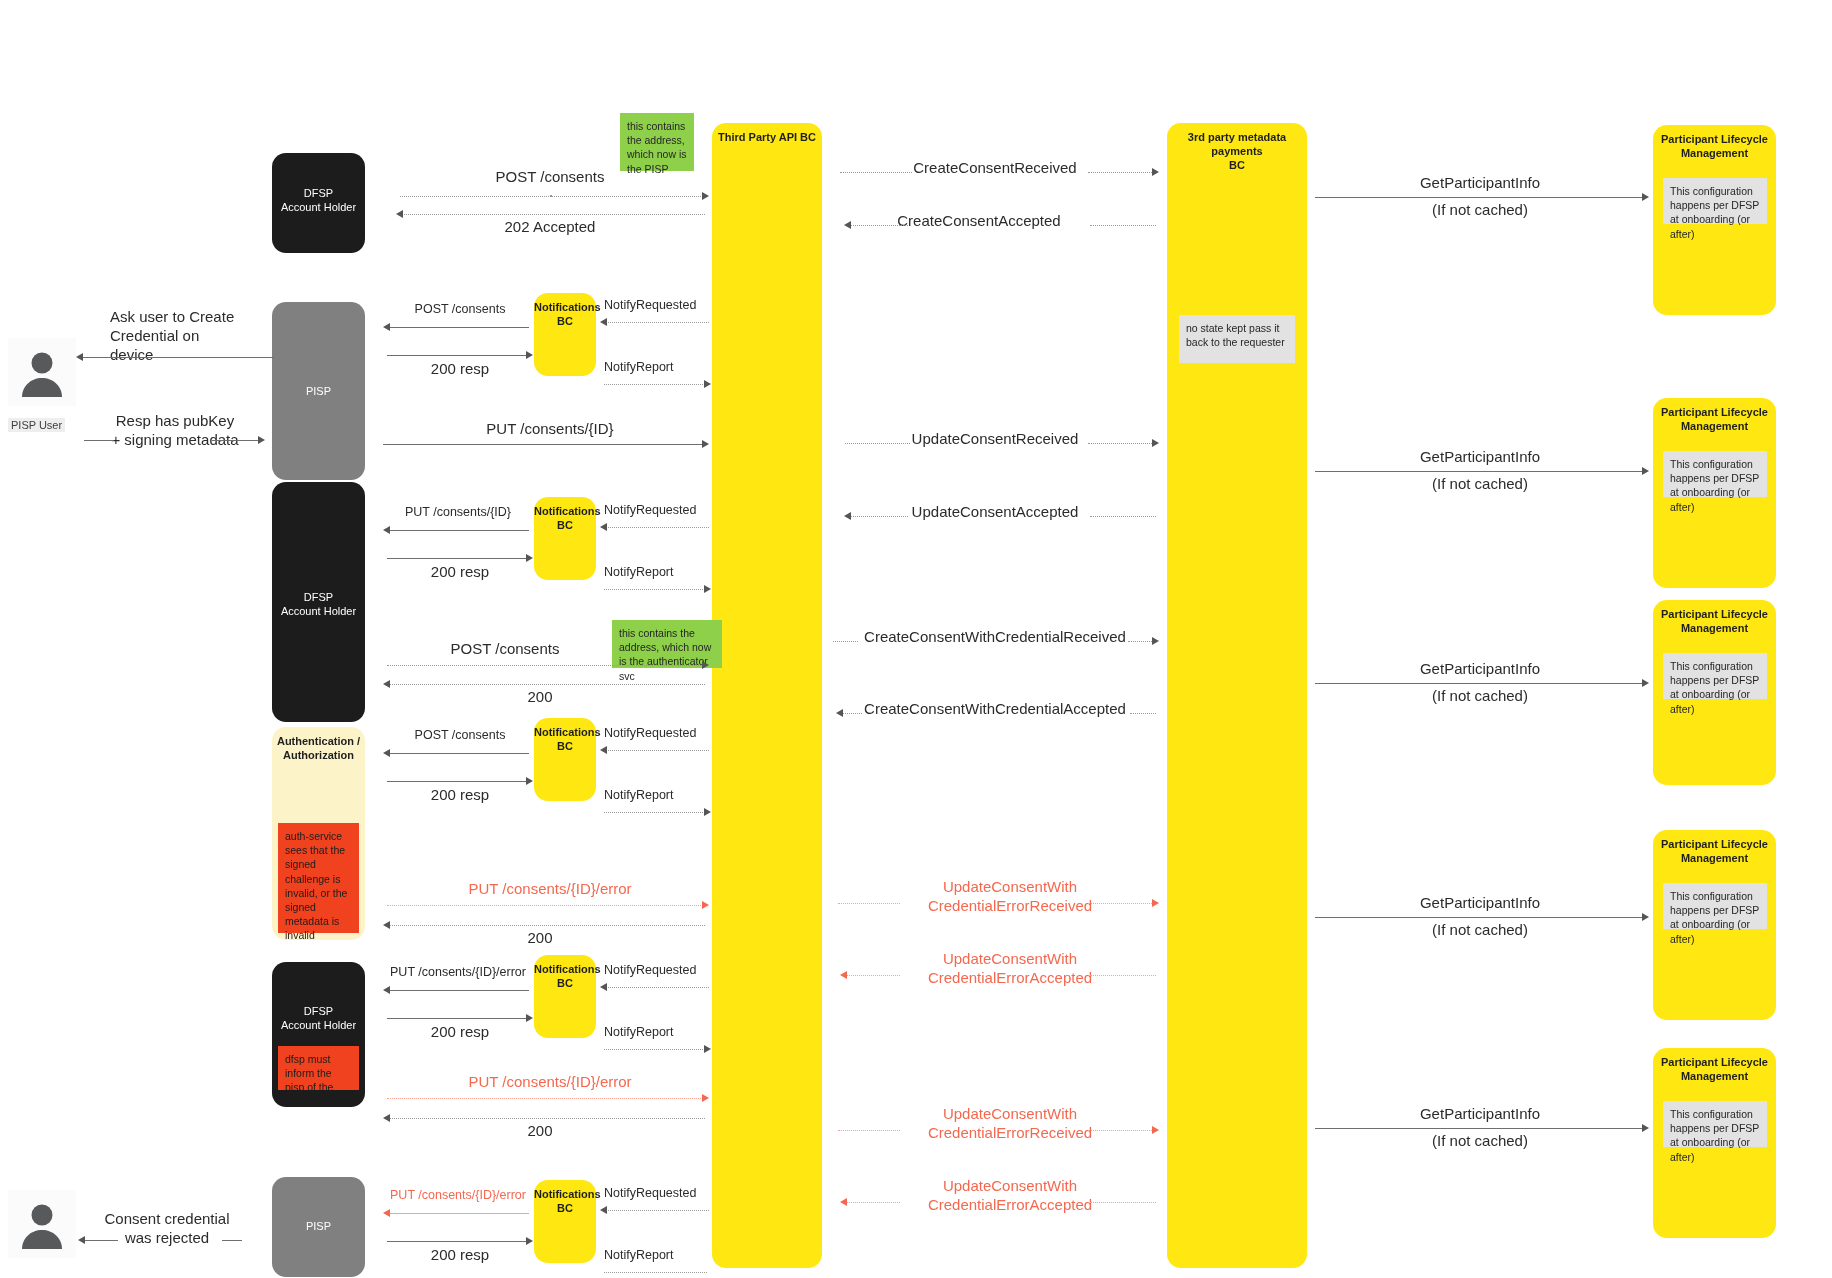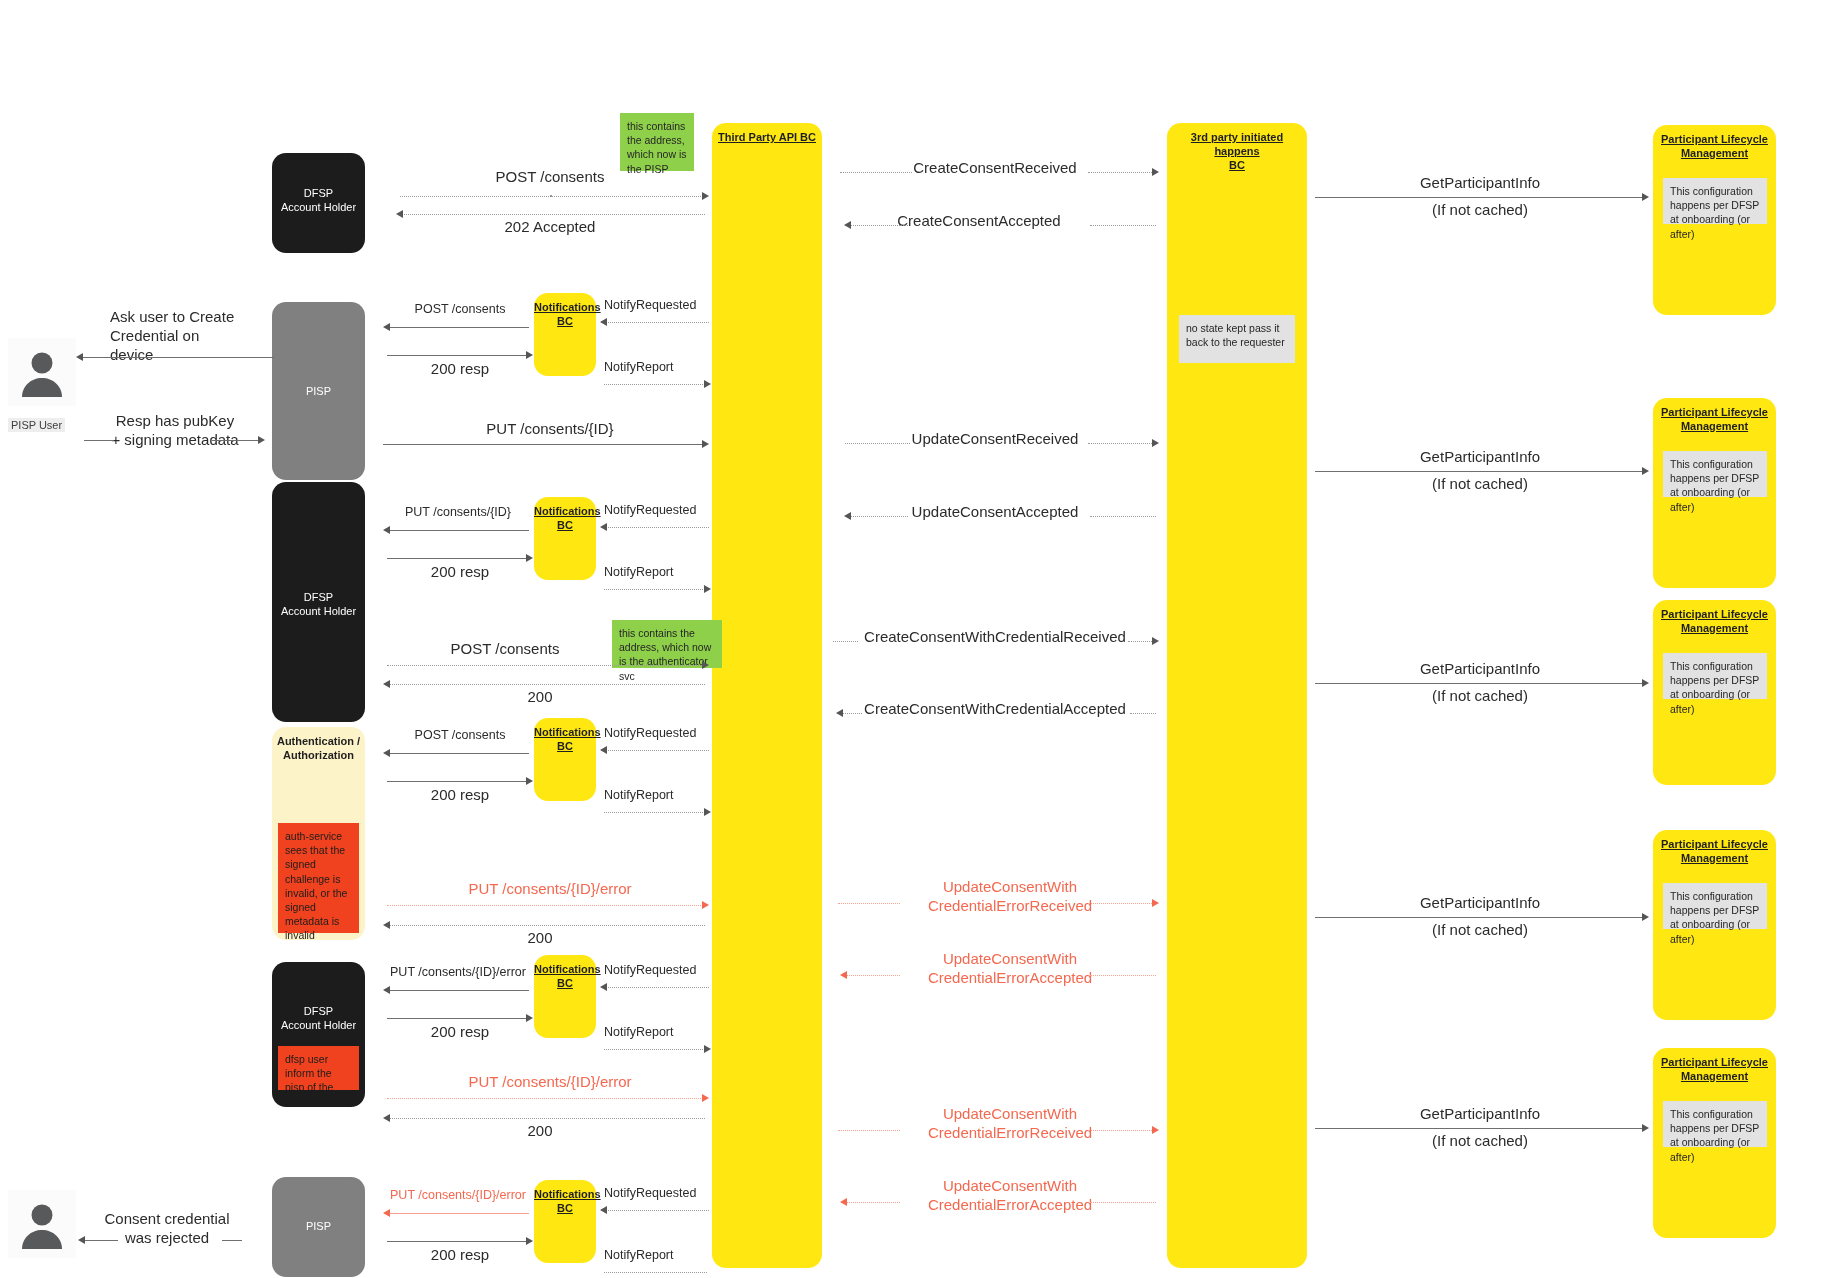--- a/index.html
+++ b/index.html
@@ -13,21 +13,21 @@
   .title-bar{background:#e4e4e4;display:flex;align-items:center;justify-content:center;
              font-size:27px;color:#333;letter-spacing:.2px;}
 
   
   .lifeline{border-radius:14px;display:block;}
   .lifeline .ll-title{position:absolute;left:0;right:0;top:8px;text-align:center;
                       font-size:11px;font-weight:bold;line-height:1.25;}
   .ll-dark{background:#1c1c1c;}
   .ll-gray{background:#808080;}
   .ll-yellow{background:#ffe812;}
-  .ll-yellow .ll-title{color:#1f1f1f;text-decoration:underline;}
+  .ll-yellow .ll-title{color:#1f1f1f;}
   .ll-cream{background:#fdf3c9;}
   .ll-cream .ll-title{color:#1f1f1f;}
   
   .ll-midlabel{position:absolute;left:0;right:0;text-align:center;font-size:11px;
                line-height:1.3;color:#fff;}
 
   
   .note{font-size:10.5px;line-height:1.35;padding:6px 7px;color:#262626;}
   .note-green{background:#8ed04a;}
   .note-gray{background:#e2e2e2;}
@@ -94,21 +94,21 @@
       <span>auth-service sees that the signed challenge is invalid, or the signed metadata is invalid</span>
     </div>
   </div>
 
   <div class="abs lifeline ll-dark" style="left:272px;top:962px;width:93px;height:145px;">
     <div class="ll-midlabel" style="top:42px;">
       <span>DFSP</span><br>
       <span>Account Holder</span>
     </div>
     <div class="abs note note-red" style="left:6px;top:84px;width:81px;height:44px;">
-      <span>dfsp user inform the pisp of the error</span>
+      <span>dfsp must inform the pisp of the must</span>
     </div>
   </div>
 
   <div class="abs lifeline ll-gray" style="left:272px;top:1177px;width:93px;height:100px;">
     <div class="ll-midlabel" style="top:42px;">
       <span>PISP</span>
     </div>
   </div>
 
   <div class="abs lifeline ll-yellow" style="left:534px;top:293px;width:62px;height:83px;">
@@ -143,21 +143,21 @@
   </div>
 
   <div class="abs lifeline ll-yellow" style="left:712px;top:123px;width:110px;height:1145px;">
     <div class="ll-title">
       <span>Third Party API BC</span>
     </div>
   </div>
 
   <div class="abs lifeline ll-yellow" style="left:1167px;top:123px;width:140px;height:1145px;">
     <div class="ll-title">
-      <span>3rd party initiated happens</span><br>
+      <span>3rd party metadata payments</span><br>
       <span>BC</span>
     </div>
     <div class="abs note note-gray" style="left:12px;top:192px;width:116px;height:48px;">
       <span>no state kept pass it back to the requester</span>
     </div>
   </div>
 
   <div class="abs lifeline ll-yellow" style="left:1653px;top:125px;width:123px;height:190px;">
     <div class="ll-title">
       <span>Participant Lifecycle</span><br>

